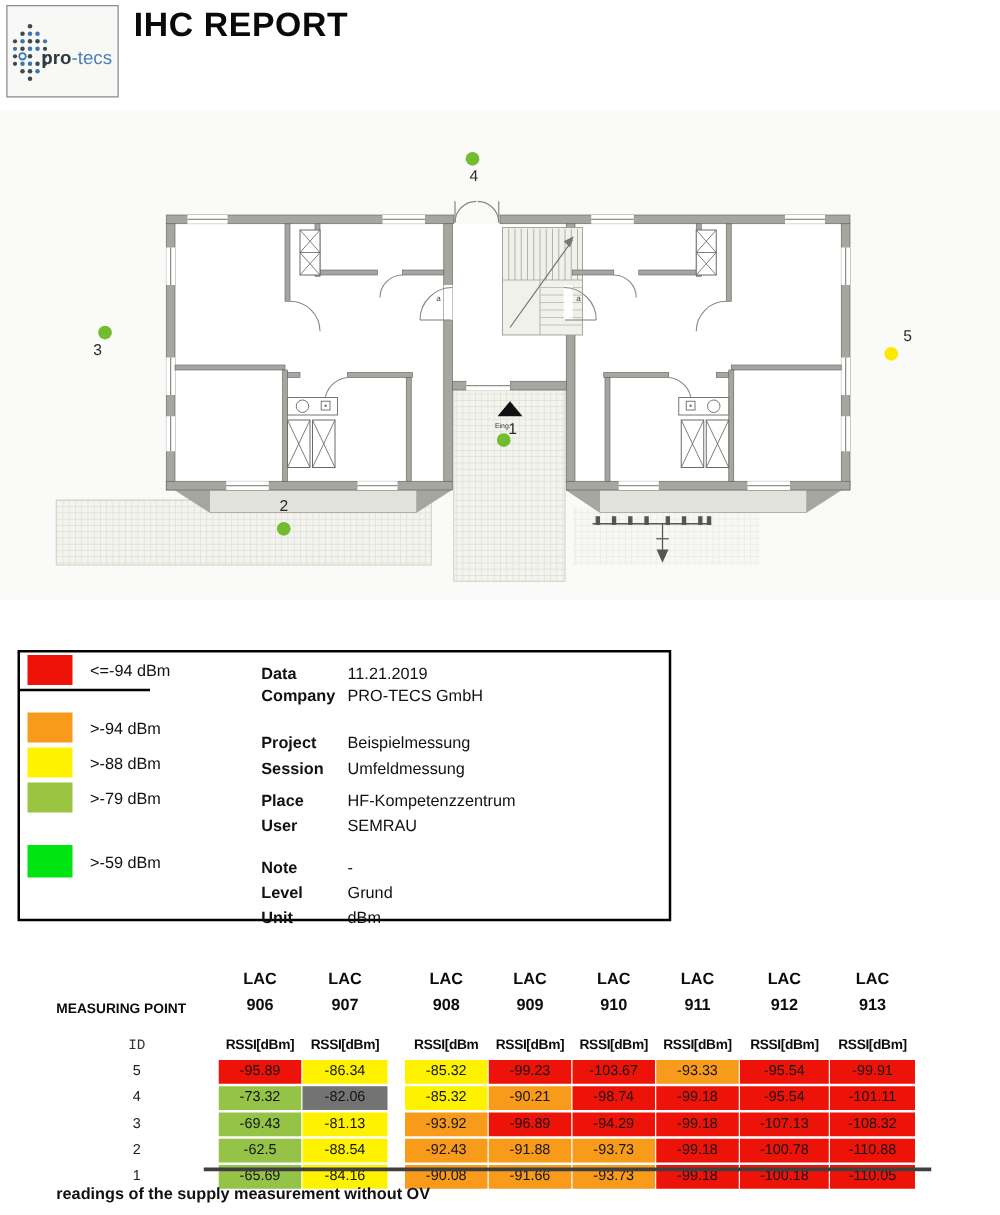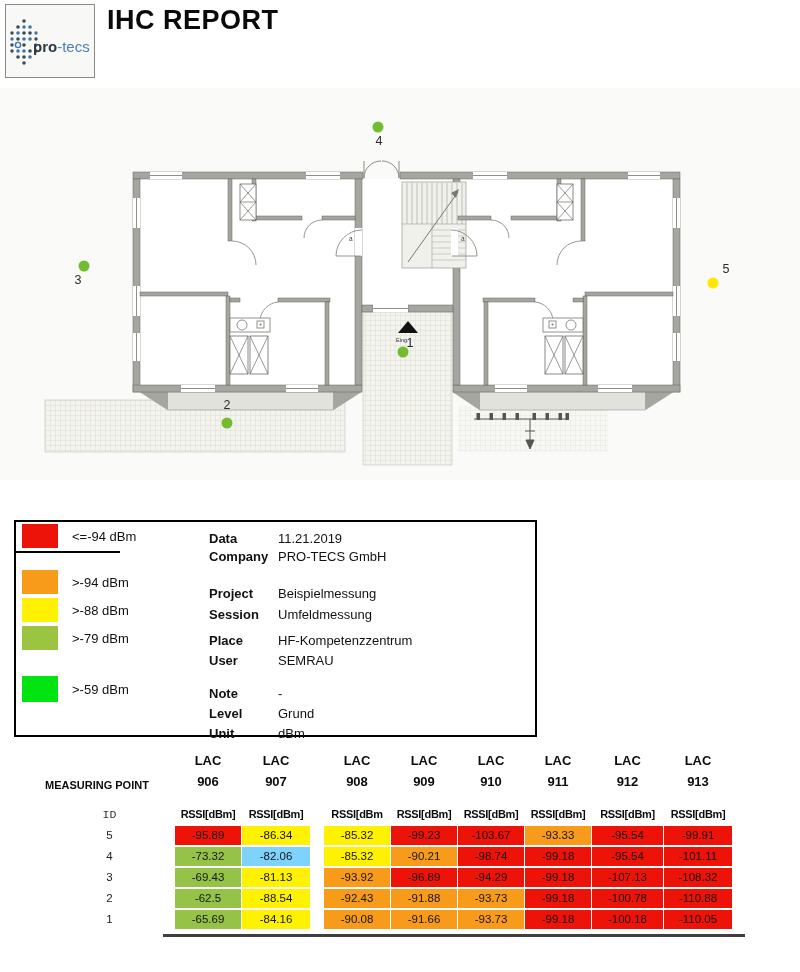--- a/index.html
+++ b/index.html
@@ -31,21 +31,21 @@
   .info-row{position:absolute;left:193px;white-space:nowrap;font-size:13px;color:#111;}
   .info-row .il{display:inline-block;width:69px;font-weight:bold;}
   .ir-0{top:9px}.ir-1{top:27px}.ir-2{top:64px}.ir-3{top:85px}.ir-4{top:111px}
   .ir-5{top:131px}.ir-6{top:164px}.ir-7{top:184px}.ir-8{top:204px}
 
   
   .rtable{position:absolute;left:45px;top:750px;width:700px;}
   .tgrid{display:grid;grid-template-columns:129px 66px 68px 12px 66px 66px 66px 66px 71px 68px;
          column-gap:1px;}
   .lac-row{margin-bottom:14px;}
-  .lac-cell{text-align:center;font-weight:bold;font-size:13px;color:#0c0c0c;line-height:21px;height:44px;}
+  .lac-cell{text-align:center;font-weight:bold;font-size:13px;color:#0c0c0c;line-height:21px;height:44px;margin-top:22px;}
   .mp-cell{display:flex;flex-direction:column;justify-content:flex-end;
            font-weight:bold;font-size:11px;color:#0c0c0c;padding-bottom:3px;}
   .rssi-row{margin-bottom:5px;}
   .id-cell{text-align:center;font-size:11.5px;color:#333;align-self:end;font-family:Liberation Mono, monospace;}
   .rssi-cell{text-align:center;font-weight:bold;font-size:11px;letter-spacing:-.3px;color:#0c0c0c;}
   .drow{margin-bottom:2px;}
   .rowid-cell{text-align:center;font-size:11.5px;color:#222;line-height:19px;}
   .val-cell{height:19px;line-height:19px;text-align:center;font-size:11.5px;color:#141414;}
   .t-underline{position:absolute;left:118px;top:184px;width:582px;height:3px;background:#3f3f3f;}
 
@@ -391,21 +391,21 @@
           <div class="val-cell" style="background: rgb(255, 242, 0);">-85.32</div>
           <div class="val-cell" style="background: rgb(238, 19, 9);">-99.23</div>
           <div class="val-cell" style="background: rgb(238, 19, 9);">-103.67</div>
           <div class="val-cell" style="background: rgb(248, 155, 27);">-93.33</div>
           <div class="val-cell" style="background: rgb(238, 19, 9);">-95.54</div>
           <div class="val-cell" style="background: rgb(238, 19, 9);">-99.91</div>
         </div>
         <div class="tgrid drow">
           <div class="rowid-cell">4</div>
           <div class="val-cell" style="background: rgb(148, 195, 71);">-73.32</div>
-          <div class="val-cell" style="background: #7dd3fc;">-82.06</div>
+          <div class="val-cell" style="background: #737373;">-82.06</div>
           <div></div>
           <div class="val-cell" style="background: rgb(255, 242, 0);">-85.32</div>
           <div class="val-cell" style="background: rgb(248, 155, 27);">-90.21</div>
           <div class="val-cell" style="background: rgb(238, 19, 9);">-98.74</div>
           <div class="val-cell" style="background: rgb(238, 19, 9);">-99.18</div>
           <div class="val-cell" style="background: rgb(238, 19, 9);">-95.54</div>
           <div class="val-cell" style="background: rgb(238, 19, 9);">-101.11</div>
         </div>
         <div class="tgrid drow">
           <div class="rowid-cell">3</div>
@@ -440,13 +440,14 @@
           <div class="val-cell" style="background: rgb(248, 155, 27);">-91.66</div>
           <div class="val-cell" style="background: rgb(248, 155, 27);">-93.73</div>
           <div class="val-cell" style="background: rgb(238, 19, 9);">-99.18</div>
           <div class="val-cell" style="background: rgb(238, 19, 9);">-100.18</div>
           <div class="val-cell" style="background: rgb(238, 19, 9);">-110.05</div>
         </div>
       </div>
     <div class="t-underline"></div>
   </div>
 
+  <div class="footer">readings of the supply measurement without OV</div>
 </div>
 
 </body></html>

